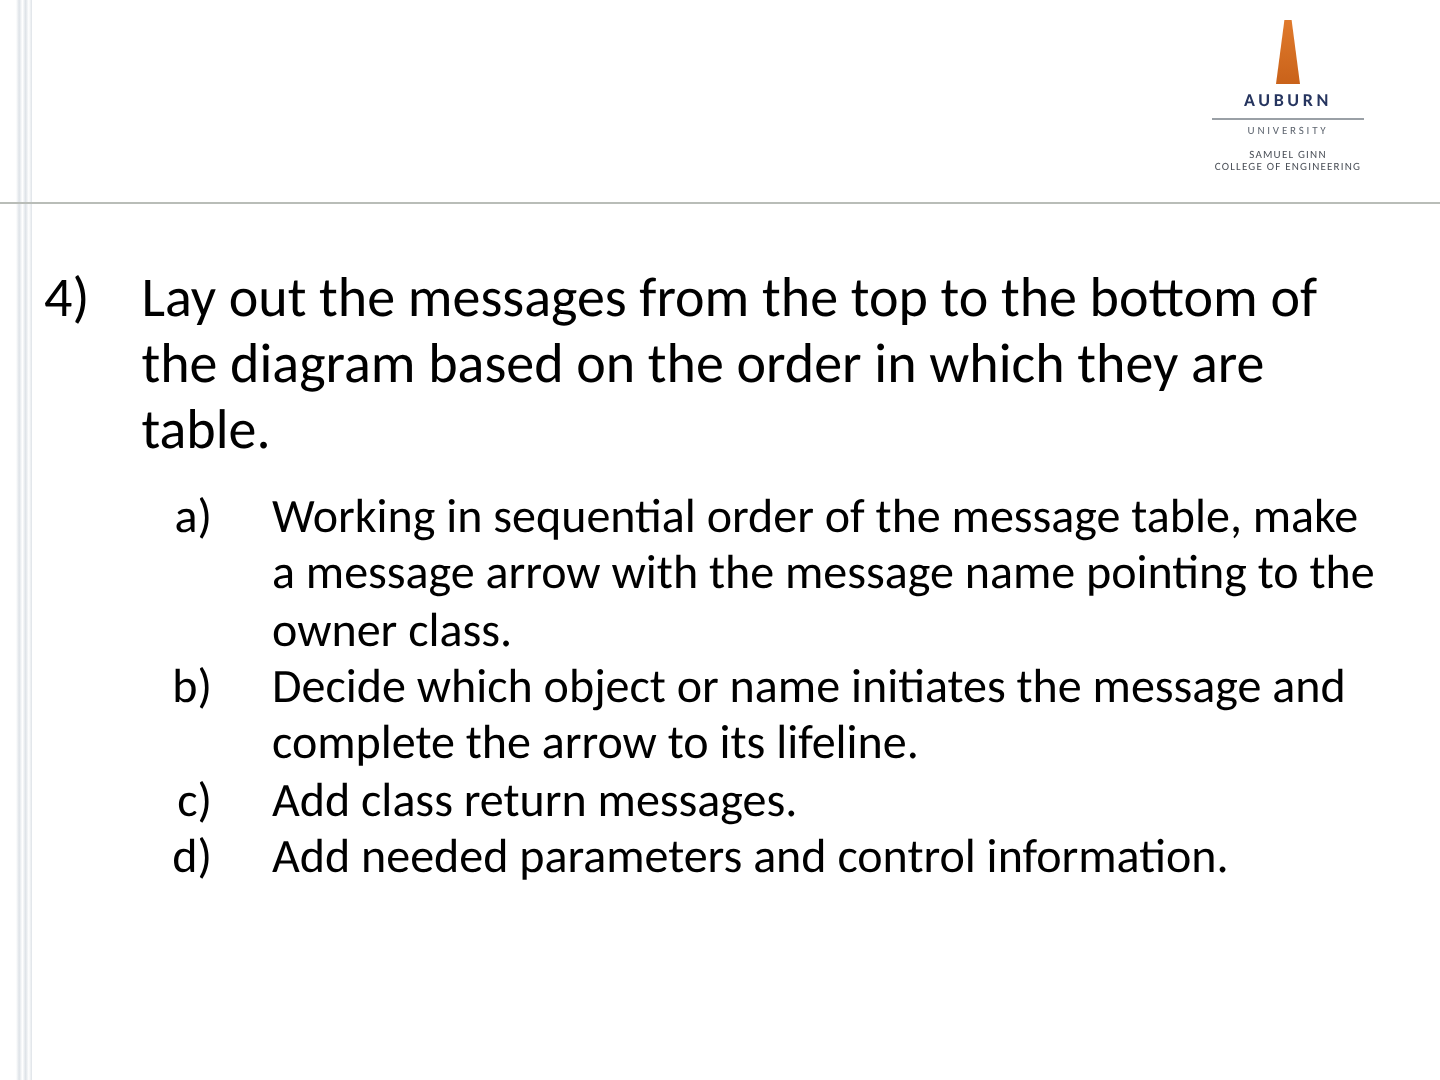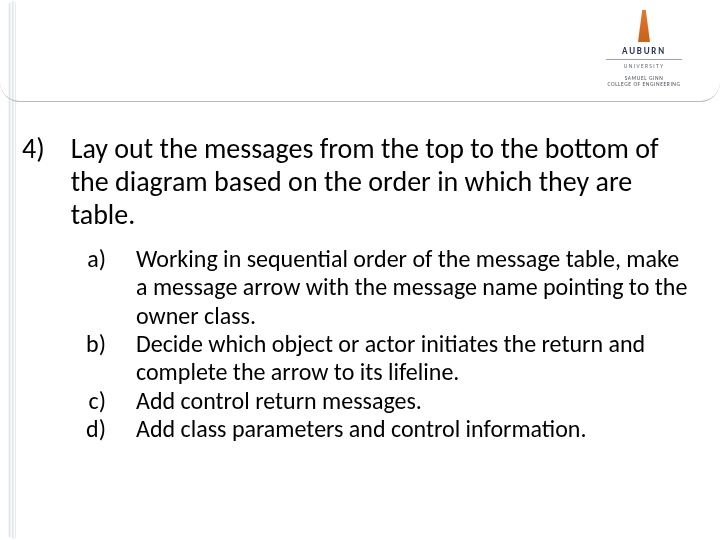--- a/index.html
+++ b/index.html
@@ -1,15 +1,15 @@
 <!DOCTYPE html>
 <html><head>
 <meta charset="utf-8">
 <style>
-  * { margin: 0; padding: 0; box-sizing: border-box; border-radius: 20px; }
+  * { margin: 0; padding: 0; box-sizing: border-box; }
   html, body { width: 720px; height: 540px; overflow: hidden; }
   body {
     font-family: Calibri, "Segoe UI", Arial, sans-serif;
     background: #ffffff;
     position: relative;
   }
 
   
   .left-rule {
     position: absolute;
@@ -148,24 +148,24 @@
     <div class="txt">Lay out the messages from the top to the bottom of the diagram based on the order in which they are table.</div>
   </div>
 
   <div class="subs">
     <div class="sub">
       <div class="letter">a)</div>
       <div class="body">Working in sequential order of the message table, make a message arrow with the message name pointing to the owner class.</div>
     </div>
     <div class="sub">
       <div class="letter">b)</div>
-      <div class="body">Decide which object or actor initiates the return and complete the arrow to its lifeline.</div>
+      <div class="body">Decide which object or name initiates the message and complete the arrow to its lifeline.</div>
     </div>
     <div class="sub">
       <div class="letter">c)</div>
-      <div class="body">Add control return messages.</div>
+      <div class="body">Add class return messages.</div>
     </div>
     <div class="sub">
       <div class="letter">d)</div>
-      <div class="body">Add class parameters and control information.</div>
+      <div class="body">Add needed parameters and control information.</div>
     </div>
   </div>
 </div>
 
 </body></html>

